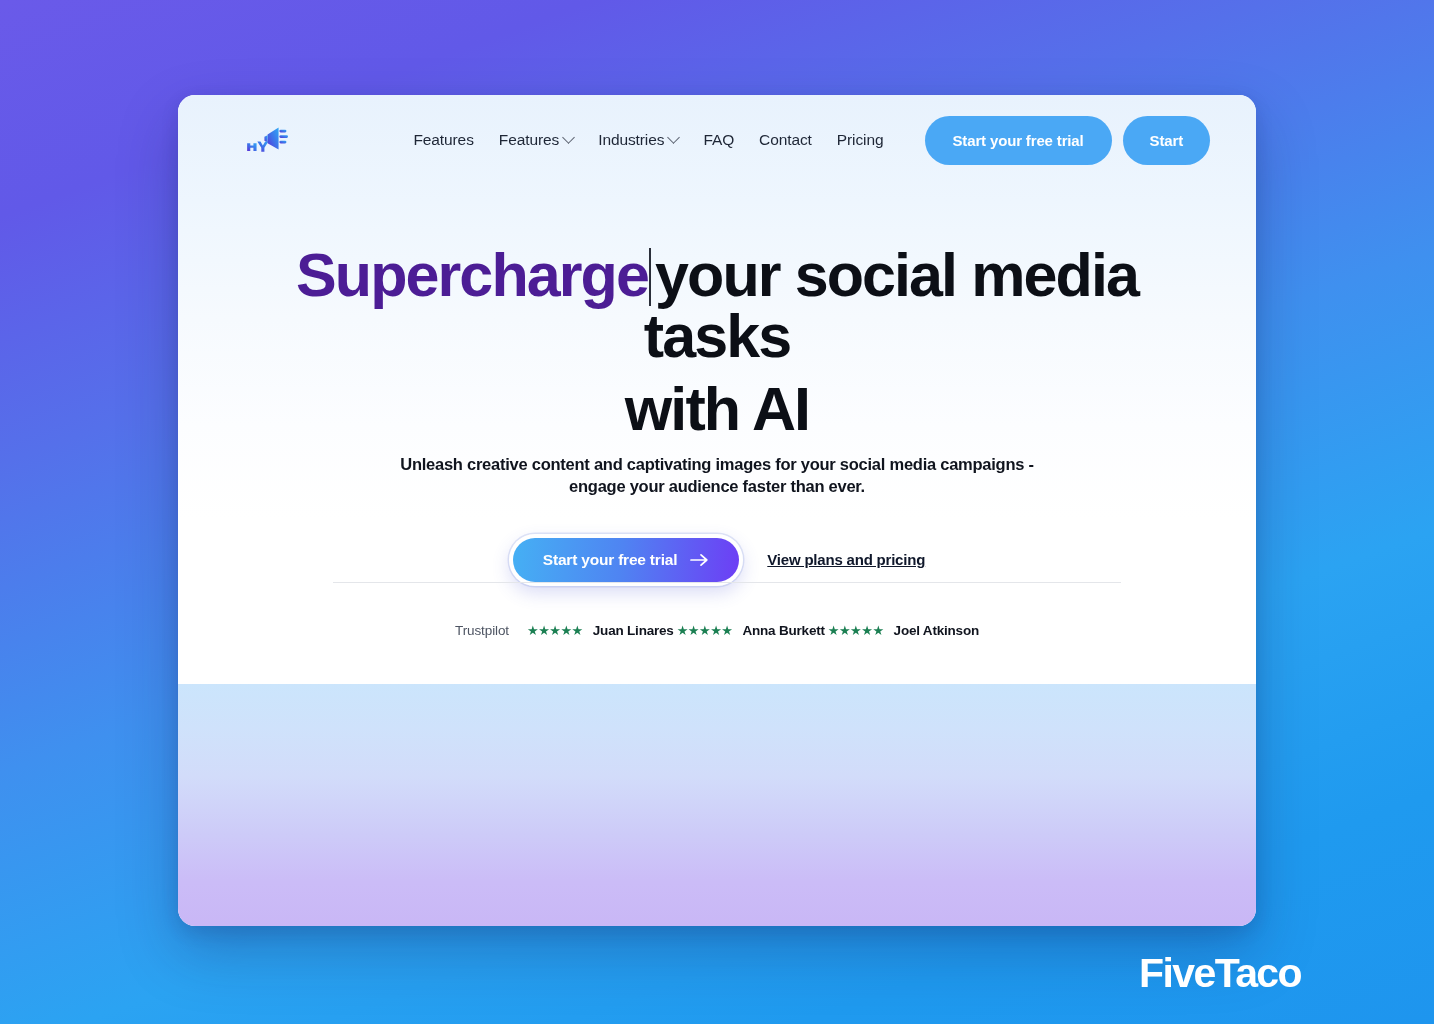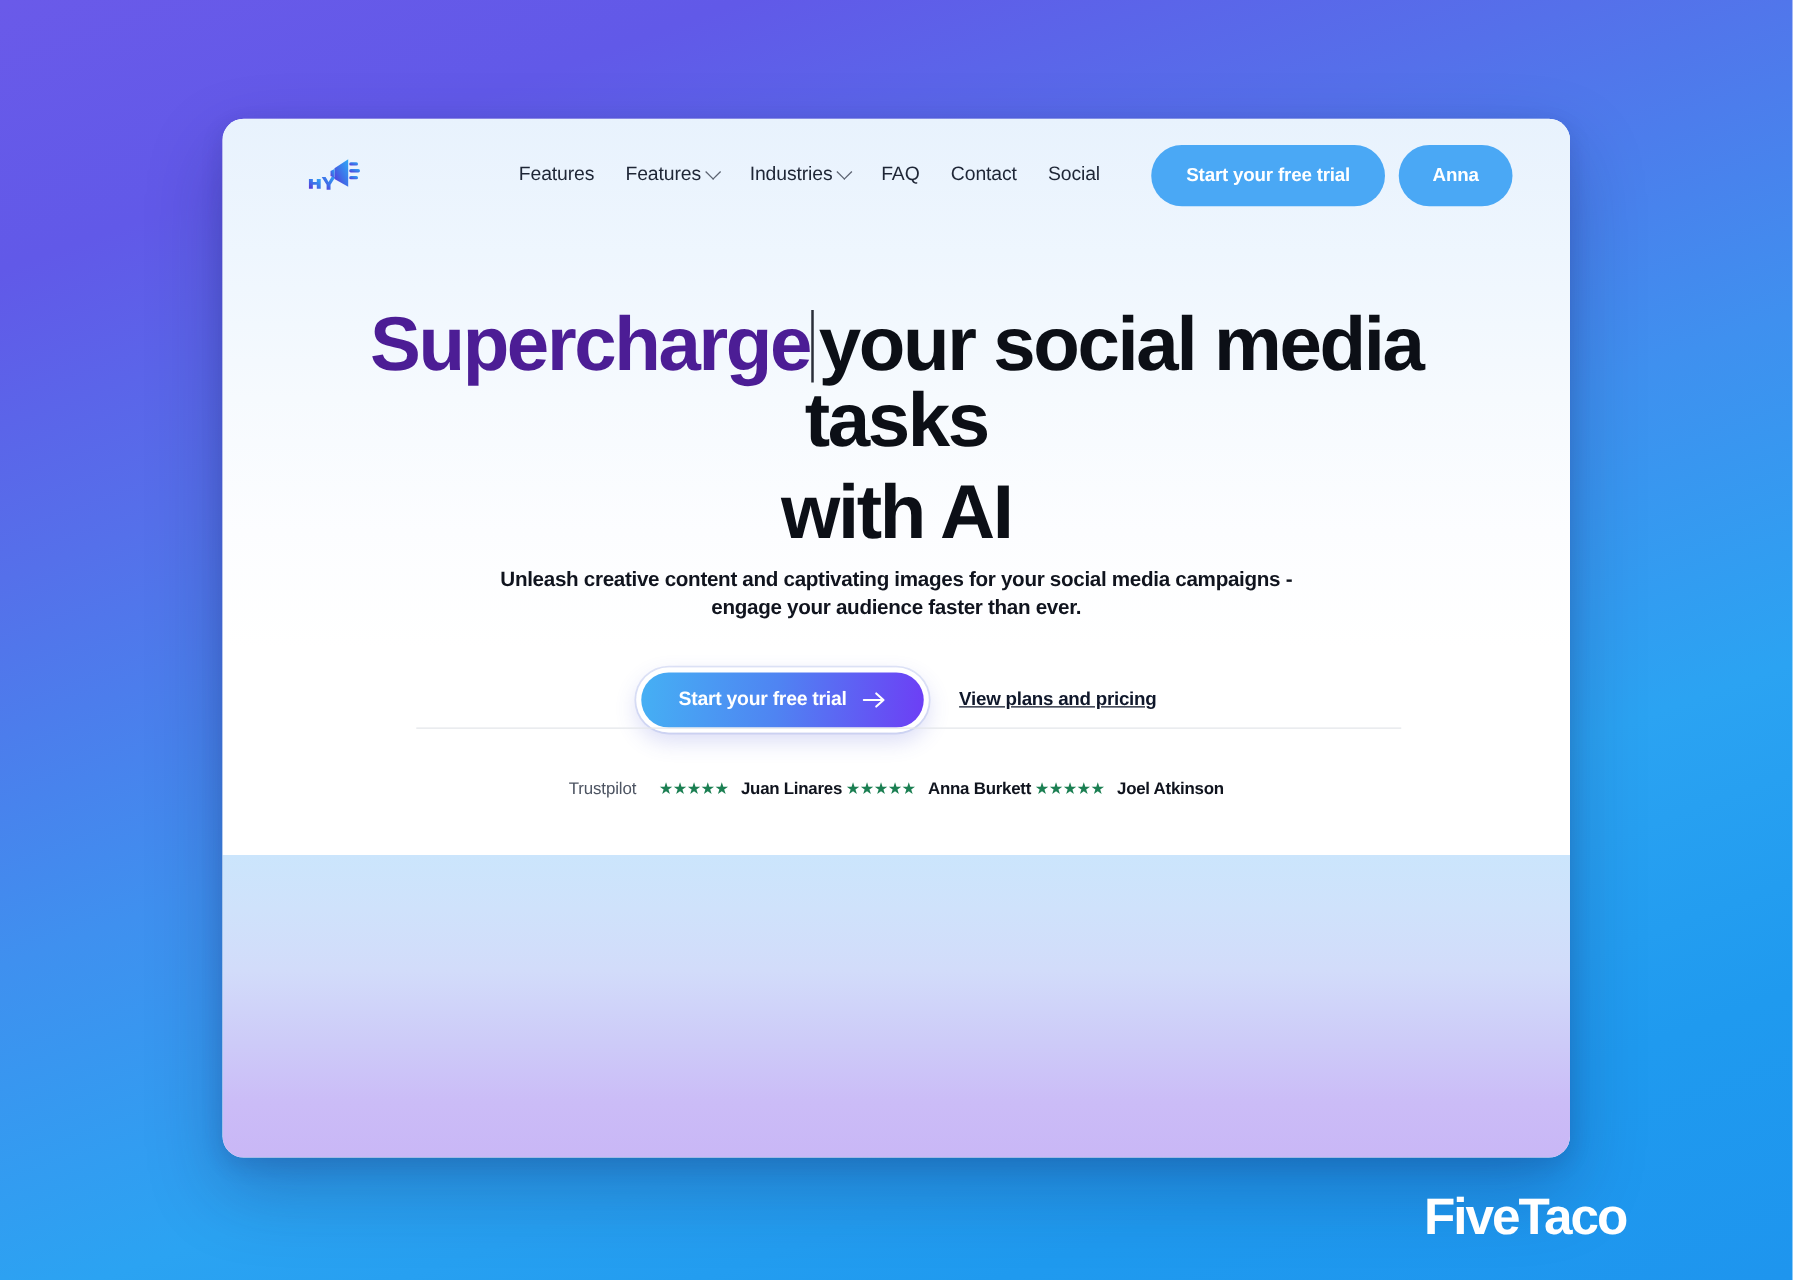--- a/index.html
+++ b/index.html
@@ -338,26 +338,26 @@
         <span>Industries</span>
         <i class="chev"></i>
       </span>
       <span class="nav-link">
         <span>FAQ</span>
       </span>
       <span class="nav-link">
         <span>Contact</span>
       </span>
       <span class="nav-link">
-        <span>Social</span>
+        <span>Pricing</span>
       </span>
 
       <span class="nav-actions">
         <button class="btn-pill btn-trial-nav">Start your free trial</button>
-        <button class="btn-pill btn-login">Anna</button>
+        <button class="btn-pill btn-login">Start</button>
       </span>
     </nav>
   </div>
 
   <div class="hero">
 
     <h1 class="headline">
       <span class="hl-accent">Supercharge</span><i class="caret"></i><span>your social media tasks</span>
       <span class="headline-line2">with AI</span>
     </h1>

